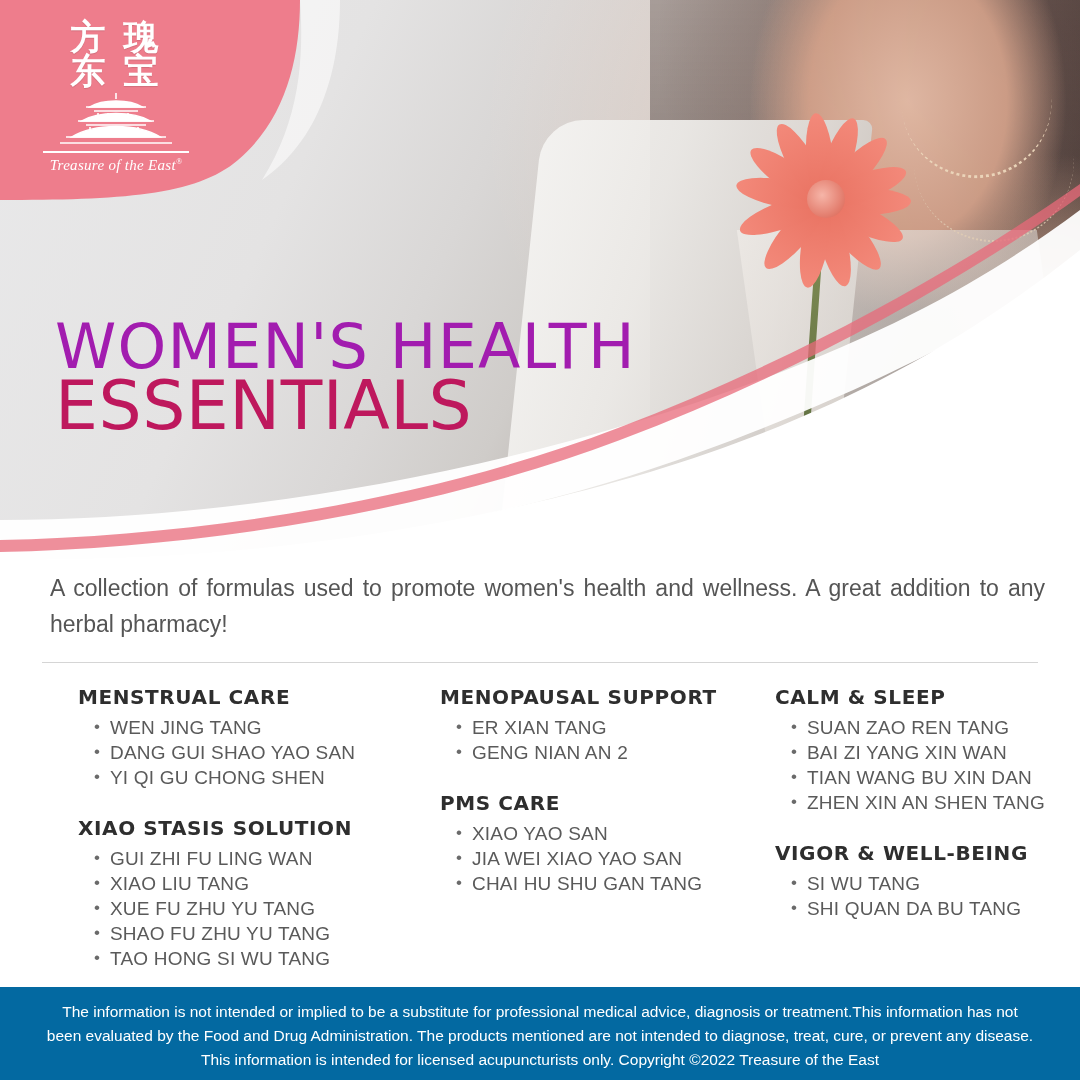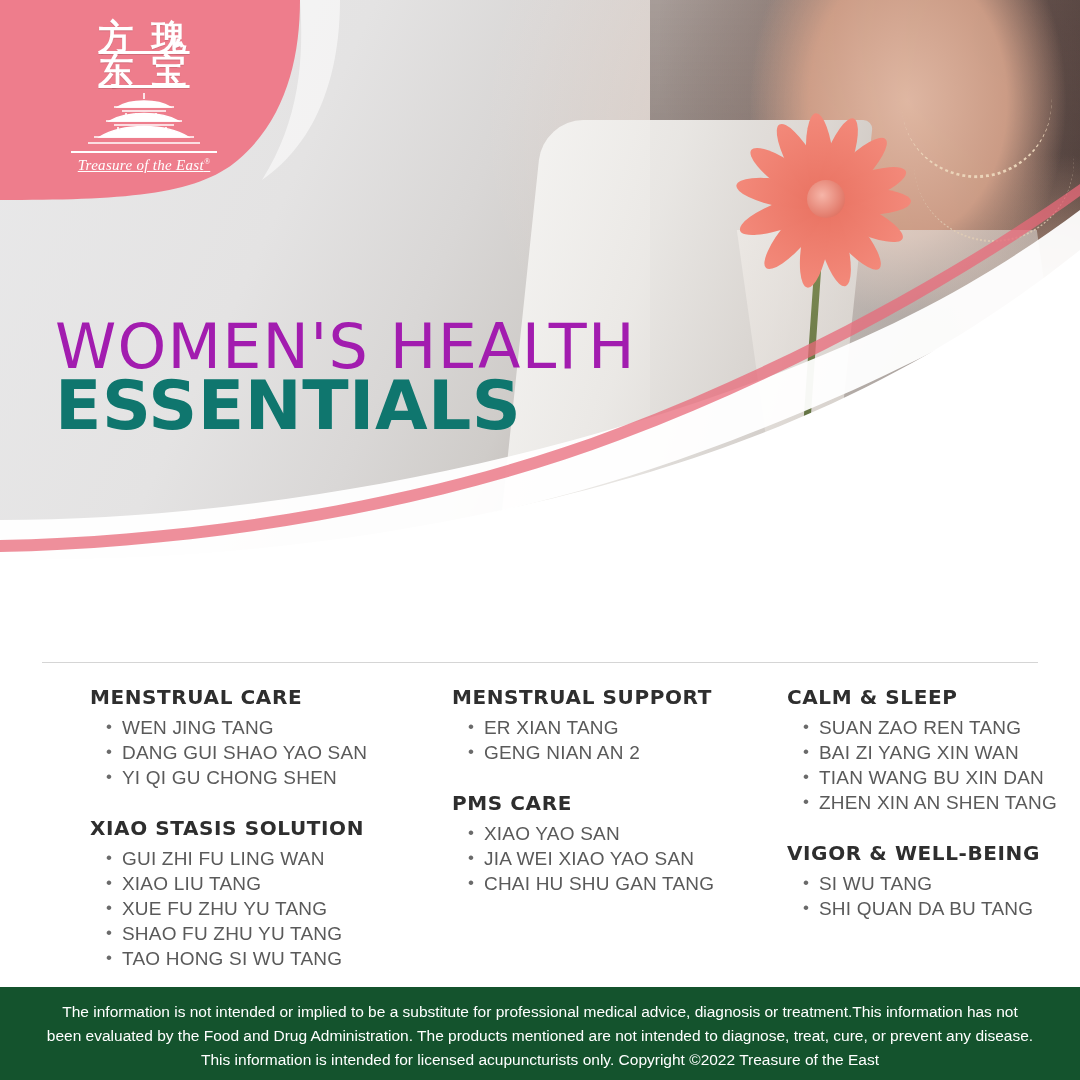--- a/index.html
+++ b/index.html
@@ -126,26 +126,25 @@
   
   .brand-badge {
     position: absolute;
     left: 0; top: 0;
     width: 340px;
     height: 200px;
     z-index: 6;
   }
   .brand-logo {
     position: absolute;
-    left: 64px; top: 20px;
+    left: 36px; top: 20px;
     width: 160px;
     text-align: center;
     color: #ffffff;
     z-index: 7;
-    text-decoration: underline;
   }
   .brand-cjk {
     font-family: "DejaVu Sans", sans-serif;
     font-size: 35px;
     line-height: 34px;
     letter-spacing: 3px;
     font-weight: 700;
     text-shadow: 0 1px 1px rgba(0,0,0,0.12);
   }
   .brand-temple {
@@ -179,23 +178,23 @@
   .title-1 {
     font-size: 62px;
     font-weight: 400;
     letter-spacing: 1.2px;
     color: #a21caf;
     line-height: 54px;
     font-family: "DejaVu Sans", sans-serif;
   }
   .title-2 {
     font-size: 68px;
-    font-weight: 700;
+    font-weight: 400;
     letter-spacing: 0.5px;
-    color: #0f766e;
+    color: #be185d;
     line-height: 72px;
     margin-top: -4px;
     font-family: "DejaVu Sans", sans-serif;
   }
 
   
   .desc {
     position: absolute;
     left: 50px;
     top: 570px;
@@ -220,21 +219,21 @@
     left: 0;
     top: 685px;
     width: 1080px;
     height: 300px;
   }
   .col { position: absolute; }
   .col-1 { left: 78px;  width: 330px; }
   .col-2 { left: 440px; width: 320px; }
   .col-3 { left: 775px; width: 300px; }
 
-  .cat { margin-bottom: 22px; margin-left: 12px; }
+  .cat { margin-bottom: 22px; }
   .cat-title {
     font-size: 20px;
     font-weight: 700;
     letter-spacing: 0.6px;
     color: #2e2e2e;
     margin-bottom: 6px;
     font-family: "DejaVu Sans", sans-serif;
   }
   .cat ul {
     list-style: none;
@@ -259,21 +258,21 @@
   }
   .grp-2 { margin-top: 26px; }
 
   
   .footer {
     position: absolute;
     left: 0;
     bottom: 0;
     width: 1080px;
     height: 93px;
-    background: #14532d;
+    background: #0369a1;
     color: #ffffff;
     text-align: center;
     padding-top: 13px;
     box-sizing: border-box;
   }
   .footer p {
     margin: 0;
     font-size: 15.5px;
     line-height: 24px;
     padding: 0 24px;
@@ -349,20 +348,21 @@
         <span>Treasure of the East</span><sup>®</sup>
       </div>
     </div>
 
     <div class="title-block">
       <div class="title-1">WOMEN'S HEALTH</div>
       <div class="title-2">ESSENTIALS</div>
     </div>
   </div>
 
+  <div class="desc">A collection of formulas used to promote women's health and wellness. A great addition to any herbal pharmacy!</div>
   <div class="divider"></div>
 
   <div class="cats">
 
     <div class="col col-1">
       <div class="cat">
         <div class="cat-title">MENSTRUAL CARE</div>
         <ul>
           <li>WEN JING TANG</li>
           <li>DANG GUI SHAO YAO SAN</li>
@@ -376,21 +376,21 @@
           <li>XIAO LIU TANG</li>
           <li>XUE FU ZHU YU TANG</li>
           <li>SHAO FU ZHU YU TANG</li>
           <li>TAO HONG SI WU TANG</li>
         </ul>
       </div>
     </div>
 
     <div class="col col-2">
       <div class="cat">
-        <div class="cat-title">MENSTRUAL SUPPORT</div>
+        <div class="cat-title">MENOPAUSAL SUPPORT</div>
         <ul>
           <li>ER XIAN TANG</li>
           <li>GENG NIAN AN 2</li>
         </ul>
       </div>
       <div class="cat grp-2">
         <div class="cat-title">PMS CARE</div>
         <ul>
           <li>XIAO YAO SAN</li>
           <li>JIA WEI XIAO YAO SAN</li>

